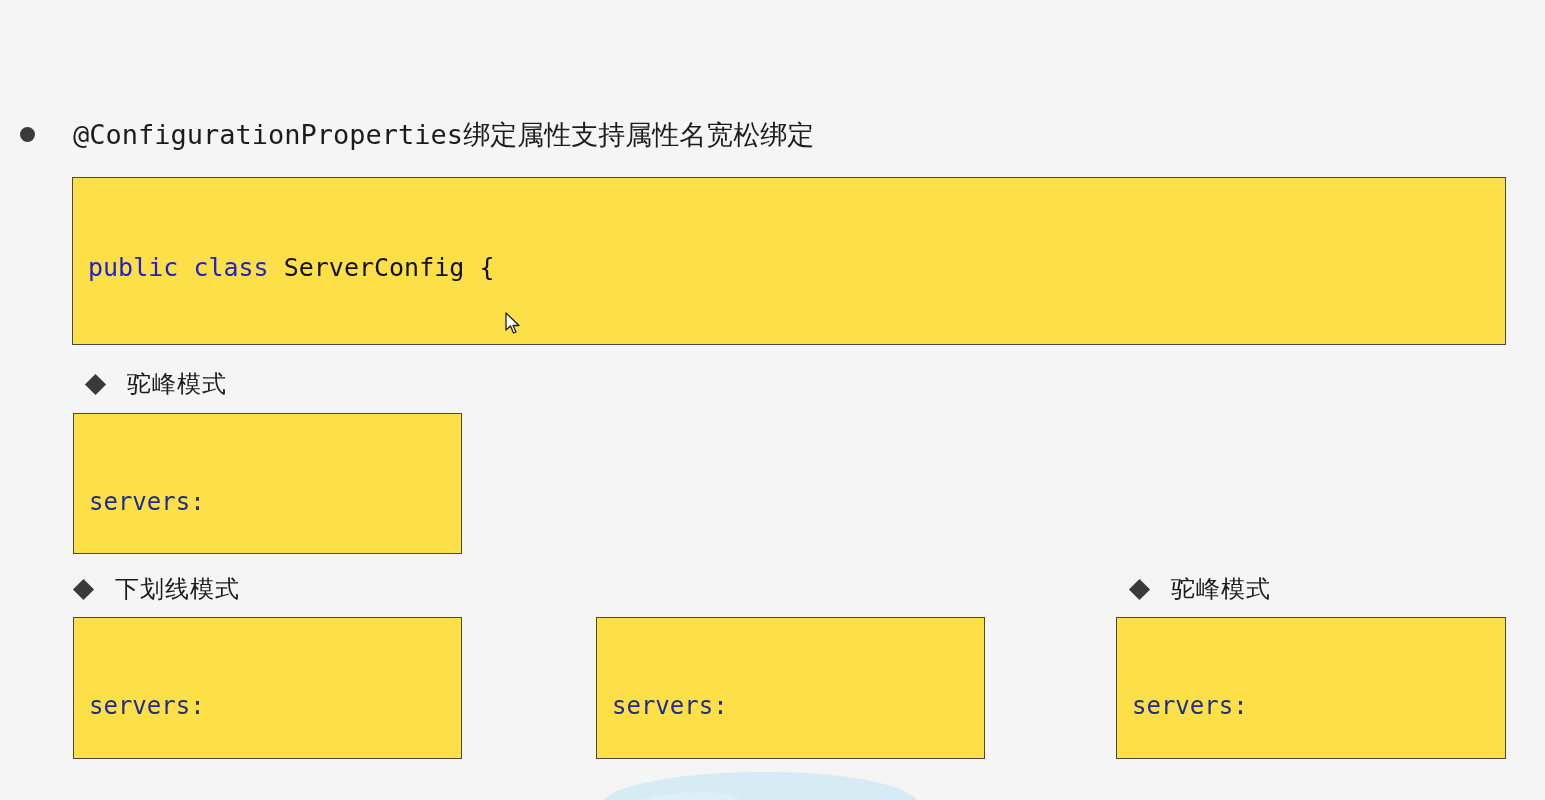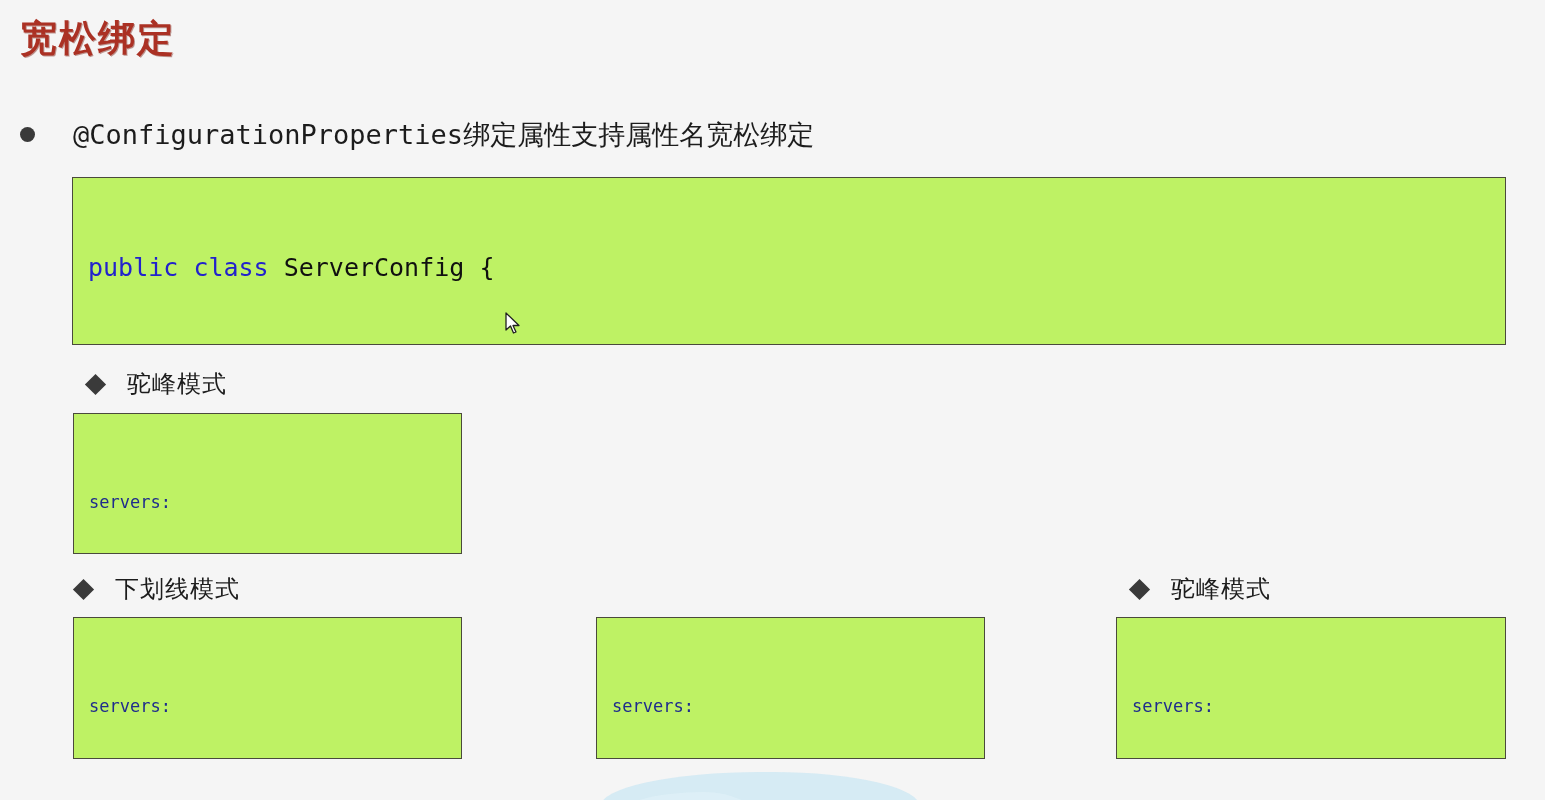--- a/index.html
+++ b/index.html
@@ -58,21 +58,21 @@
   .bullet-text {
     font-family: "DejaVu Sans Mono", "Liberation Mono", monospace;
     font-size: 27px;
     color: #1c1c1c;
     line-height: 1.25;
   }
 
   
   .codebox {
     position: absolute;
-    background: #bef264;
+    background: #fde047;
     border: 1.5px solid #4a4a3c;
     box-sizing: border-box;
     font-family: "DejaVu Sans Mono", "Liberation Mono", monospace;
     white-space: pre;
     overflow: hidden;
   }
   .codebox .line {
     white-space: pre;
   }
 
@@ -82,21 +82,21 @@
     width: 1434px;
     height: 168px;
     padding: 12px 0 0 15px;
     font-size: 25px;
     line-height: 31px;
     color: #101010;
   }
 
   .yaml-block {
     padding: 11px 16px 10px 15px;
-    font-size: 17px;
+    font-size: 24px;
     line-height: 31px;
     color: #101010;
   }
   #yaml-camel   { left: 73px;   top: 413px; width: 389px; height: 141px; }
   #yaml-under   { left: 73px;   top: 617px; width: 389px; height: 142px; }
   #yaml-dash    { left: 596px;  top: 617px; width: 389px; height: 142px; }
   #yaml-const   { left: 1116px; top: 617px; width: 390px; height: 142px; }
 
   
   .kw        { color: #2222cc; }
@@ -163,21 +163,20 @@
     width: 18px;
     height: 24px;
     pointer-events: none;
   }
 </style>
 </head>
 <body>
 
 <div class="slide">
 
-  <div class="slide-title">宽松绑定</div>
 
   <div class="bullet-row">
     <span class="bullet-dot"></span>
     <span class="bullet-text">@ConfigurationProperties绑定属性支持属性名宽松绑定</span>
   </div>
 
   <div class="codebox" id="java-block">
     <div class="line"><span class="kw">public</span><span> </span><span class="kw2">class</span><span> </span><span class="cls">ServerConfig</span><span> </span><span class="punct">{</span></div>
 
     

